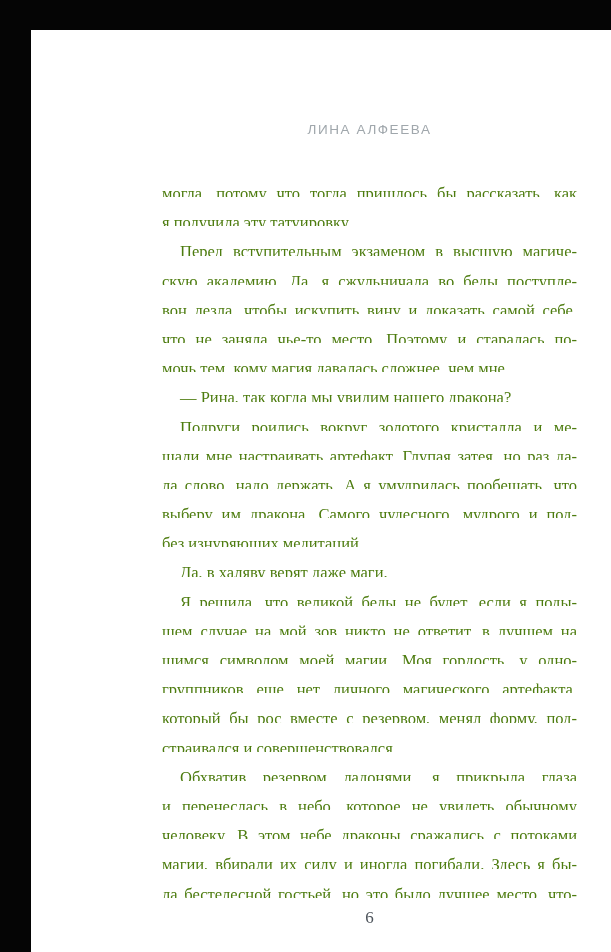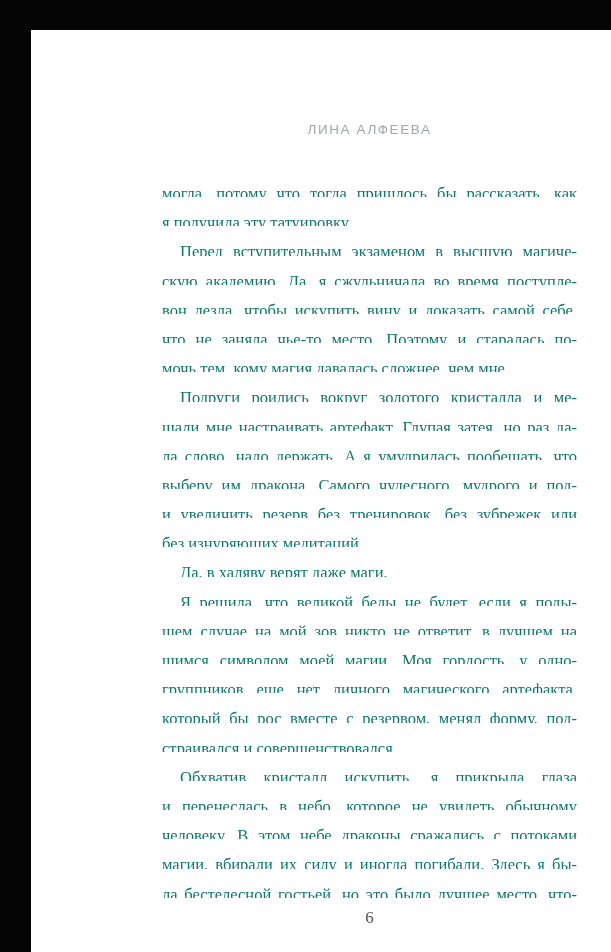--- a/index.html
+++ b/index.html
@@ -24,21 +24,21 @@
     font-family: "Liberation Sans", "DejaVu Sans", sans-serif;
     font-size: 13.5px;
     letter-spacing: 1.6px;
     color: #a0a7ac;
     font-weight: 400;
   }
   .body-text {
     position: absolute;
     left: 103px; top: 124px;
     width: 459px;
-    color: #0f766e;
+    color: #4d7c0f;
     font-size: 16.5px;
     line-height: 23.2px;
   }
   .line {
     text-align: justify;
     text-align-last: justify;
     white-space: normal;
     height: 23.2px;
     overflow: hidden;
   }
@@ -57,38 +57,38 @@
 <body>
 
 <div class="paper">
 
   <div class="running-header">ЛИНА АЛФЕЕВА</div>
 
   <div class="body-text">
       <div class="line">могла, потому что тогда пришлось бы рассказать, как</div>
       <div class="line last">я получила эту татуировку.</div>
       <div class="line indent">Перед вступительным экзаменом в высшую магиче-</div>
-      <div class="line">скую академию. Да, я сжульничала во время поступле-</div>
+      <div class="line">скую академию. Да, я сжульничала во беды поступле-</div>
       <div class="line">вон лезла, чтобы искупить вину и доказать самой себе,</div>
       <div class="line">что не заняла чье-то место. Поэтому и старалась по-</div>
       <div class="line last">мочь тем, кому магия давалась сложнее, чем мне.</div>
+      <div class="line indent last">— Рина, так когда мы увидим нашего дракона?</div>
       <div class="line indent">Подруги роились вокруг золотого кристалла и ме-</div>
       <div class="line">шали мне настраивать артефакт. Глупая затея, но раз да-</div>
       <div class="line">ла слово, надо держать. А я умудрилась пообещать, что</div>
       <div class="line">выберу им дракона. Самого чудесного, мудрого и под-</div>
-      <div class="line">и увеличить резерв без тренировок, без зубрежек или</div>
       <div class="line last">без изнуряющих медитаций…</div>
       <div class="line indent last">Да, в халяву верят даже маги.</div>
       <div class="line indent">Я решила, что великой беды не будет, если я поды-</div>
       <div class="line">шем случае на мой зов никто не ответит, в лучшем на</div>
       <div class="line">щимся символом моей магии. Моя гордость, у одно-</div>
       <div class="line">группников еще нет личного магического артефакта,</div>
       <div class="line">который бы рос вместе с резервом, менял форму, под-</div>
       <div class="line last">страивался и совершенствовался.</div>
-      <div class="line indent">Обхватив кристалл искупить, я прикрыла глаза</div>
+      <div class="line indent">Обхватив резервом ладонями, я прикрыла глаза</div>
       <div class="line">и перенеслась в небо, которое не увидеть обычному</div>
       <div class="line">человеку. В этом небе драконы сражались с потоками</div>
       <div class="line">магии, вбирали их силу и иногда погибали. Здесь я бы-</div>
       <div class="line">ла бестелесной гостьей, но это было лучшее место, что-</div>
     </div>
 
   <div class="page-number">6</div>
 
 </div>
 

